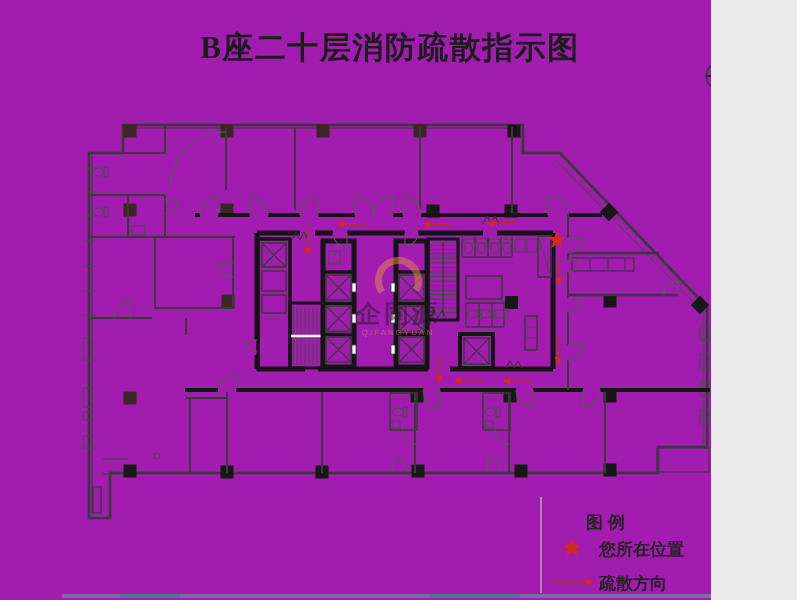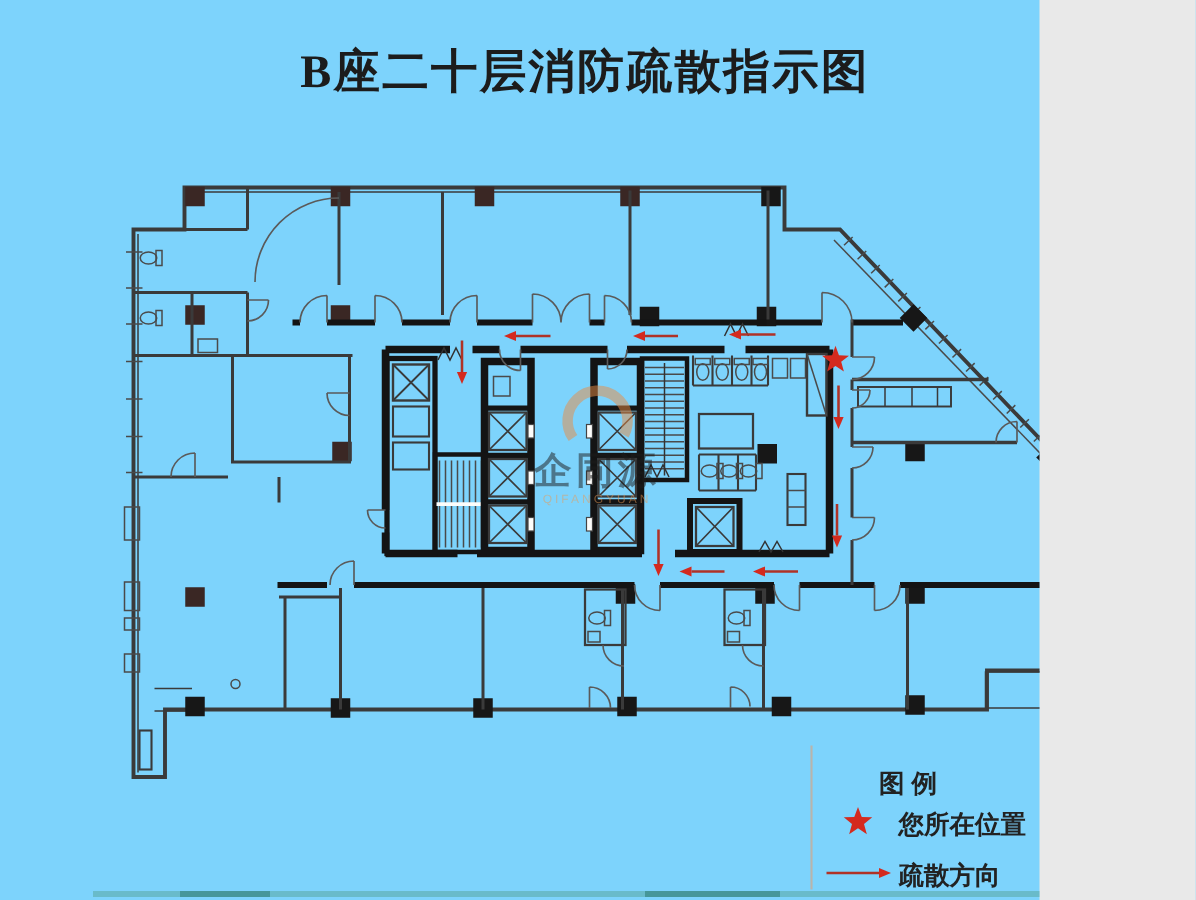--- a/index.html
+++ b/index.html
@@ -1,17 +1,17 @@
 <!DOCTYPE html>
 <html><head>
 <meta charset="utf-8">
 <style>
   html,body{margin:0;padding:0;background:#e9e9e9;}
-  .stage{position:relative;width:693px;height:600px;background:#7dd3fc;overflow:hidden;
-         font-family:"Liberation Serif", serif;}
+  .stage{position:relative;width:693px;height:600px;background:#a21caf;overflow:hidden;
+         font-family:"Liberation Serif", serif;padding-left:18px;}
   svg{position:absolute;left:0;top:0;}
   .t-title{font-family:"Liberation Serif", serif;font-weight:600;fill:#1c1c1c;}
   .t-north{font-family:"Liberation Serif", serif;font-weight:700;fill:#111;}
   .t-legend-h{font-family:"Liberation Sans", sans-serif;font-weight:700;fill:#222;}
   .t-legend{font-family:"Liberation Sans", sans-serif;font-weight:600;fill:#222;}
   .w{stroke:#3a3a3a;fill:none;}
   .wb{stroke:#141414;fill:none;}
   .arc{stroke:#5a5a5a;stroke-width:1.1;fill:none;}
   .fx{stroke:#4a4a4a;stroke-width:1;fill:none;}
   .colb{fill:#3a2724;stroke:none;}

